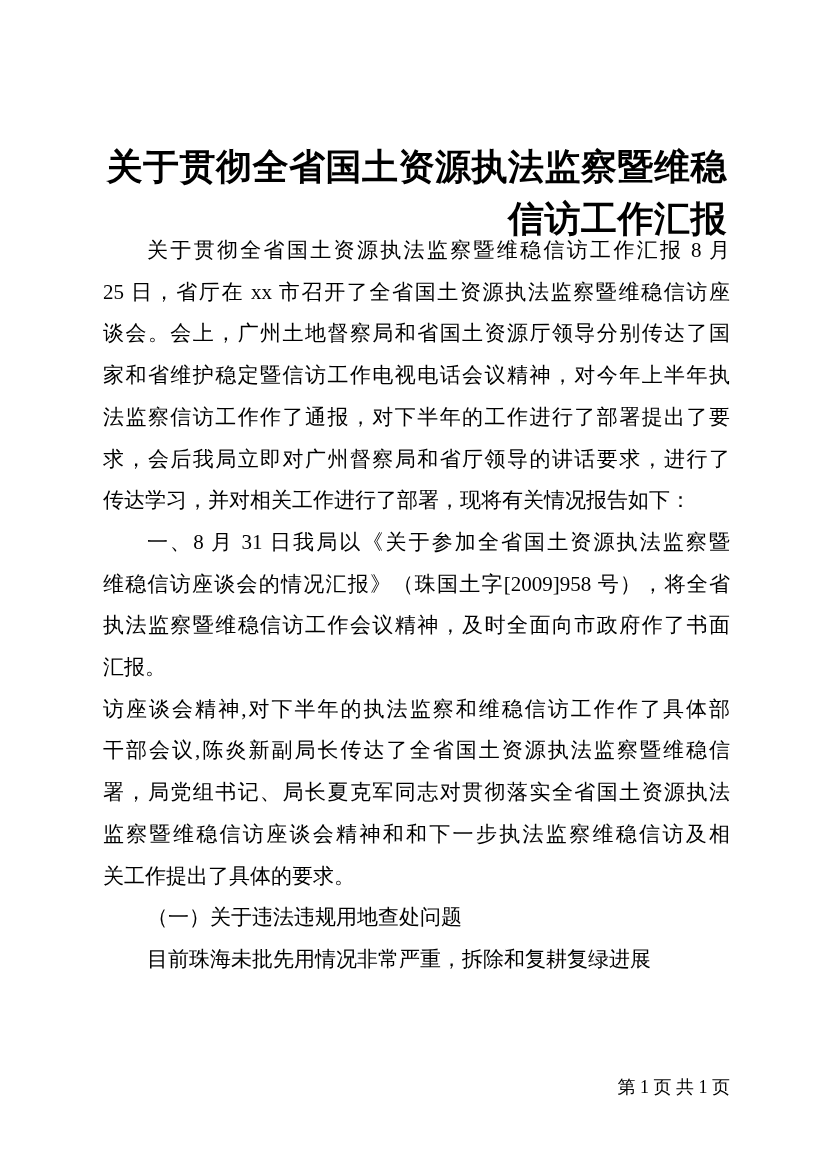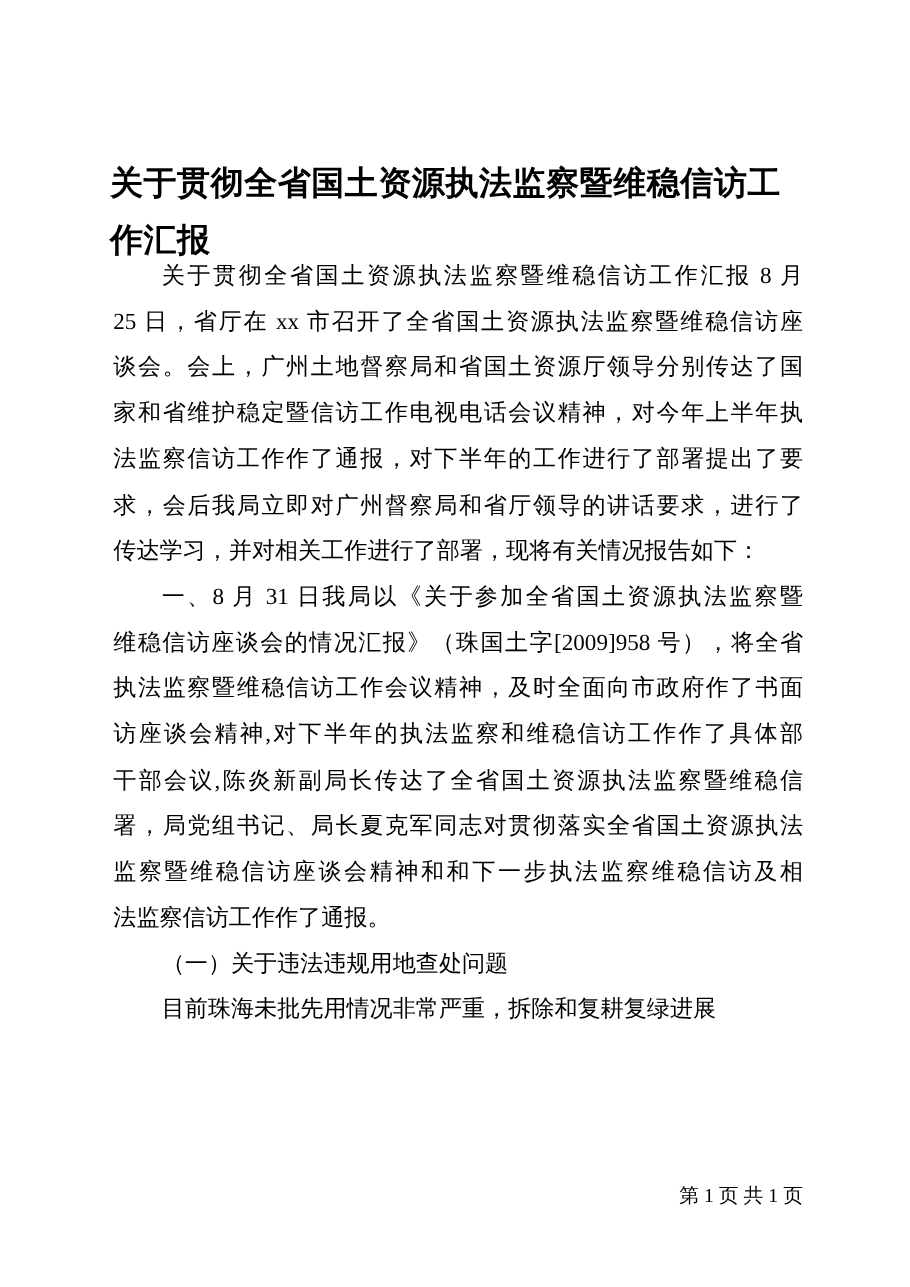--- a/index.html
+++ b/index.html
@@ -14,22 +14,22 @@
     background: #ffffff;
     overflow: hidden;
     font-family: "Liberation Serif", "DejaVu Serif", serif;
     color: #000000;
   }
   .doc-title {
     position: absolute;
     left: 100px;
     top: 141px;
     width: 627px;
-    text-align: left;
-    font-size: 30px;
+    text-align: right;
+    font-size: 36px;
     font-weight: bold;
     line-height: 52px;
     letter-spacing: 0.5px;
   }
   .doc-body {
     position: absolute;
     left: 103px;
     top: 230px;
     width: 627px;
     font-size: 21px;
@@ -69,25 +69,26 @@
     <div class="line indent">关于贯彻全省国土资源执法监察暨维稳信访工作汇报 8 月</div>
     <div class="line">25 日，省厅在 xx 市召开了全省国土资源执法监察暨维稳信访座</div>
     <div class="line">谈会。会上，广州土地督察局和省国土资源厅领导分别传达了国</div>
     <div class="line">家和省维护稳定暨信访工作电视电话会议精神，对今年上半年执</div>
     <div class="line">法监察信访工作作了通报，对下半年的工作进行了部署提出了要</div>
     <div class="line">求，会后我局立即对广州督察局和省厅领导的讲话要求，进行了</div>
     <div class="line last">传达学习，并对相关工作进行了部署，现将有关情况报告如下：</div>
     <div class="line indent">一、8 月 31 日我局以《关于参加全省国土资源执法监察暨</div>
     <div class="line">维稳信访座谈会的情况汇报》（珠国土字[2009]958 号），将全省</div>
     <div class="line">执法监察暨维稳信访工作会议精神，及时全面向市政府作了书面</div>
+    <div class="line last">汇报。</div>
     <div class="line">访座谈会精神,对下半年的执法监察和维稳信访工作作了具体部</div>
     <div class="line">干部会议,陈炎新副局长传达了全省国土资源执法监察暨维稳信</div>
     <div class="line">署，局党组书记、局长夏克军同志对贯彻落实全省国土资源执法</div>
     <div class="line">监察暨维稳信访座谈会精神和和下一步执法监察维稳信访及相</div>
-    <div class="line last">法监察信访工作作了通报。</div>
+    <div class="line last">关工作提出了具体的要求。</div>
     <div class="line indent last">（一）关于违法违规用地查处问题</div>
     <div class="line indent last">目前珠海未批先用情况非常严重，拆除和复耕复绿进展</div>
   </div>
 
   <div class="doc-footer">
     <span>第 1 页 共 1 页</span>
   </div>
 
 </div>
 

